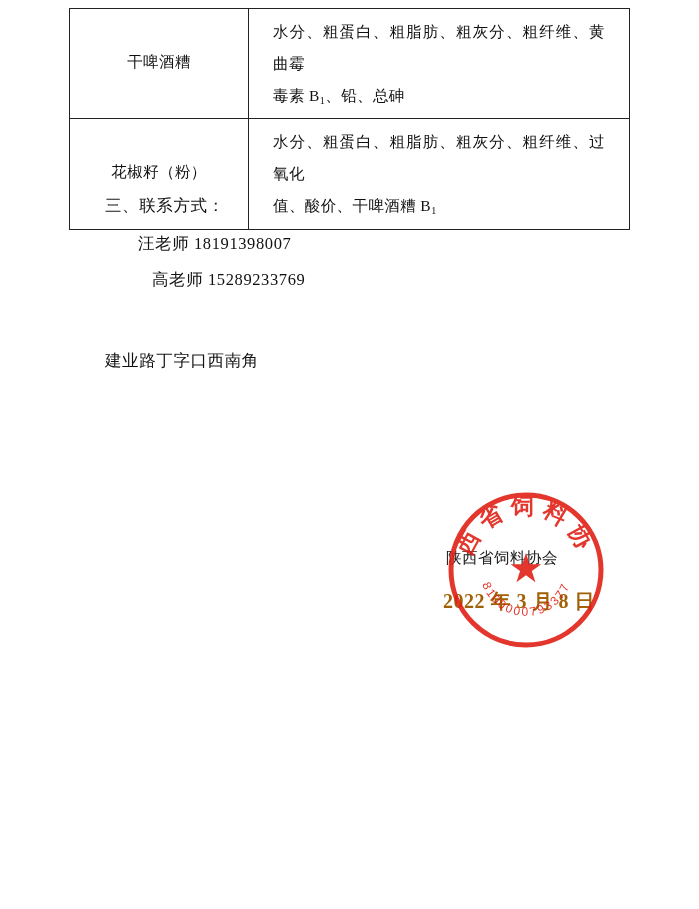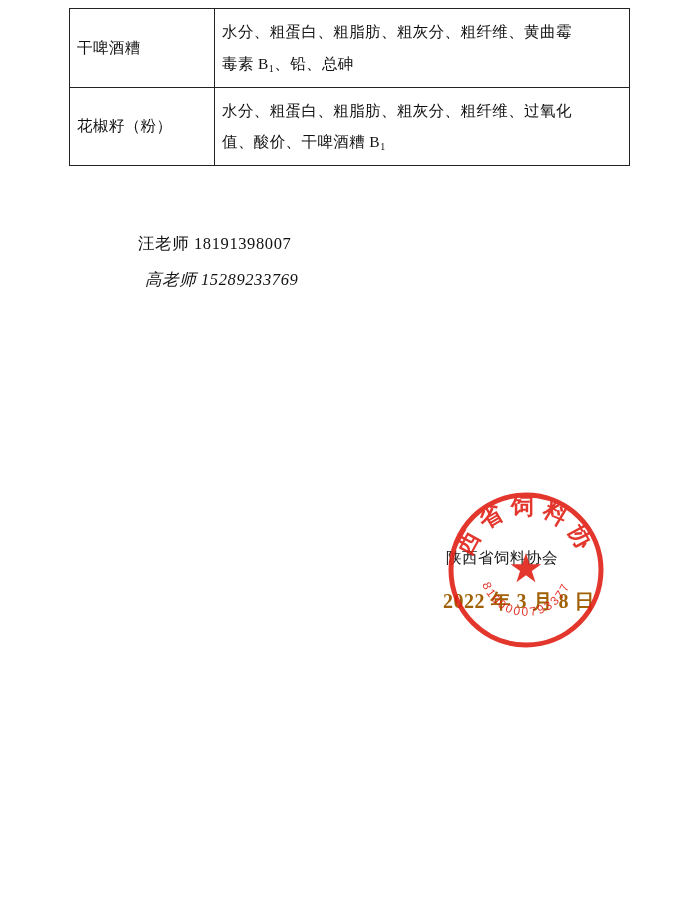--- a/index.html
+++ b/index.html
@@ -29,25 +29,26 @@
     width: 561px;
     border-collapse: collapse;
     table-layout: fixed;
   }
   .tbl td {
     border: 1px solid #222;
     vertical-align: middle;
     font-size: 15.5px;
     line-height: 2.05;
     letter-spacing: 0.4px;
-    padding: 7px 7px;
+    padding: 7px 24px;
   }
   .tbl td.name {
     width: 130px;
-    text-align: left;
+    text-align: center;
+    font-family: Liberation Mono, monospace;
   }
   .tbl td.items {
     text-align: justify;
     text-justify: inter-ideograph;
   }
   sub {
     font-size: 10px;
     vertical-align: baseline;
     position: relative;
     top: 3px;
@@ -57,21 +58,21 @@
   
   .para {
     position: absolute;
     font-size: 16.5px;
     line-height: 1.9;
     letter-spacing: 0.6px;
     white-space: nowrap;
   }
   .sec-title { left: 105px; top: 190px; }
   .c1 { left: 138px; top: 228px; text-align: right; }
-  .c2 { left: 145px; top: 264px; font-style: italic; }
+  .c2 { left: 152px; top: 264px; }
   .addr1 { left: 138px; top: 300px; }
   .addr2 { left: 105px; top: 345px; }
 
   
   .seal {
     position: absolute;
     left: 446px;
     top: 490px;
     width: 160px;
     height: 160px;
@@ -115,22 +116,24 @@
       <tr>
         <td class="name">花椒籽（粉）</td>
         <td class="items">
           <span>水分、粗蛋白、粗脂肪、粗灰分、粗纤维、过氧化</span><br>
           <span>值、酸价、干啤酒糟 B</span><sub>1</sub><span></span>
         </td>
       </tr>
     </tbody>
   </table>
 
+  <div class="para sec-title">三、联系方式：</div>
   <div class="para c1">汪老师 18191398007</div>
   <div class="para c2">高老师 15289233769</div>
+  <div class="para addr2">建业路丁字口西南角</div>
 
   <div class="sign-org">陕西省饲料协会</div>
   <div class="sign-date">2022 年 3 月 8 日</div>
 
   <div class="seal">
     <svg width="160" height="160" viewBox="0 0 160 160" xmlns="http://www.w3.org/2000/svg">
       <defs>
         <path id="arcTop" d="M 24,80 A 56,56 0 0 1 136,80" fill="none"></path>
         <path id="arcBottom" d="M 34,80 A 46,46 0 0 0 126,80" fill="none"></path>
       </defs>

